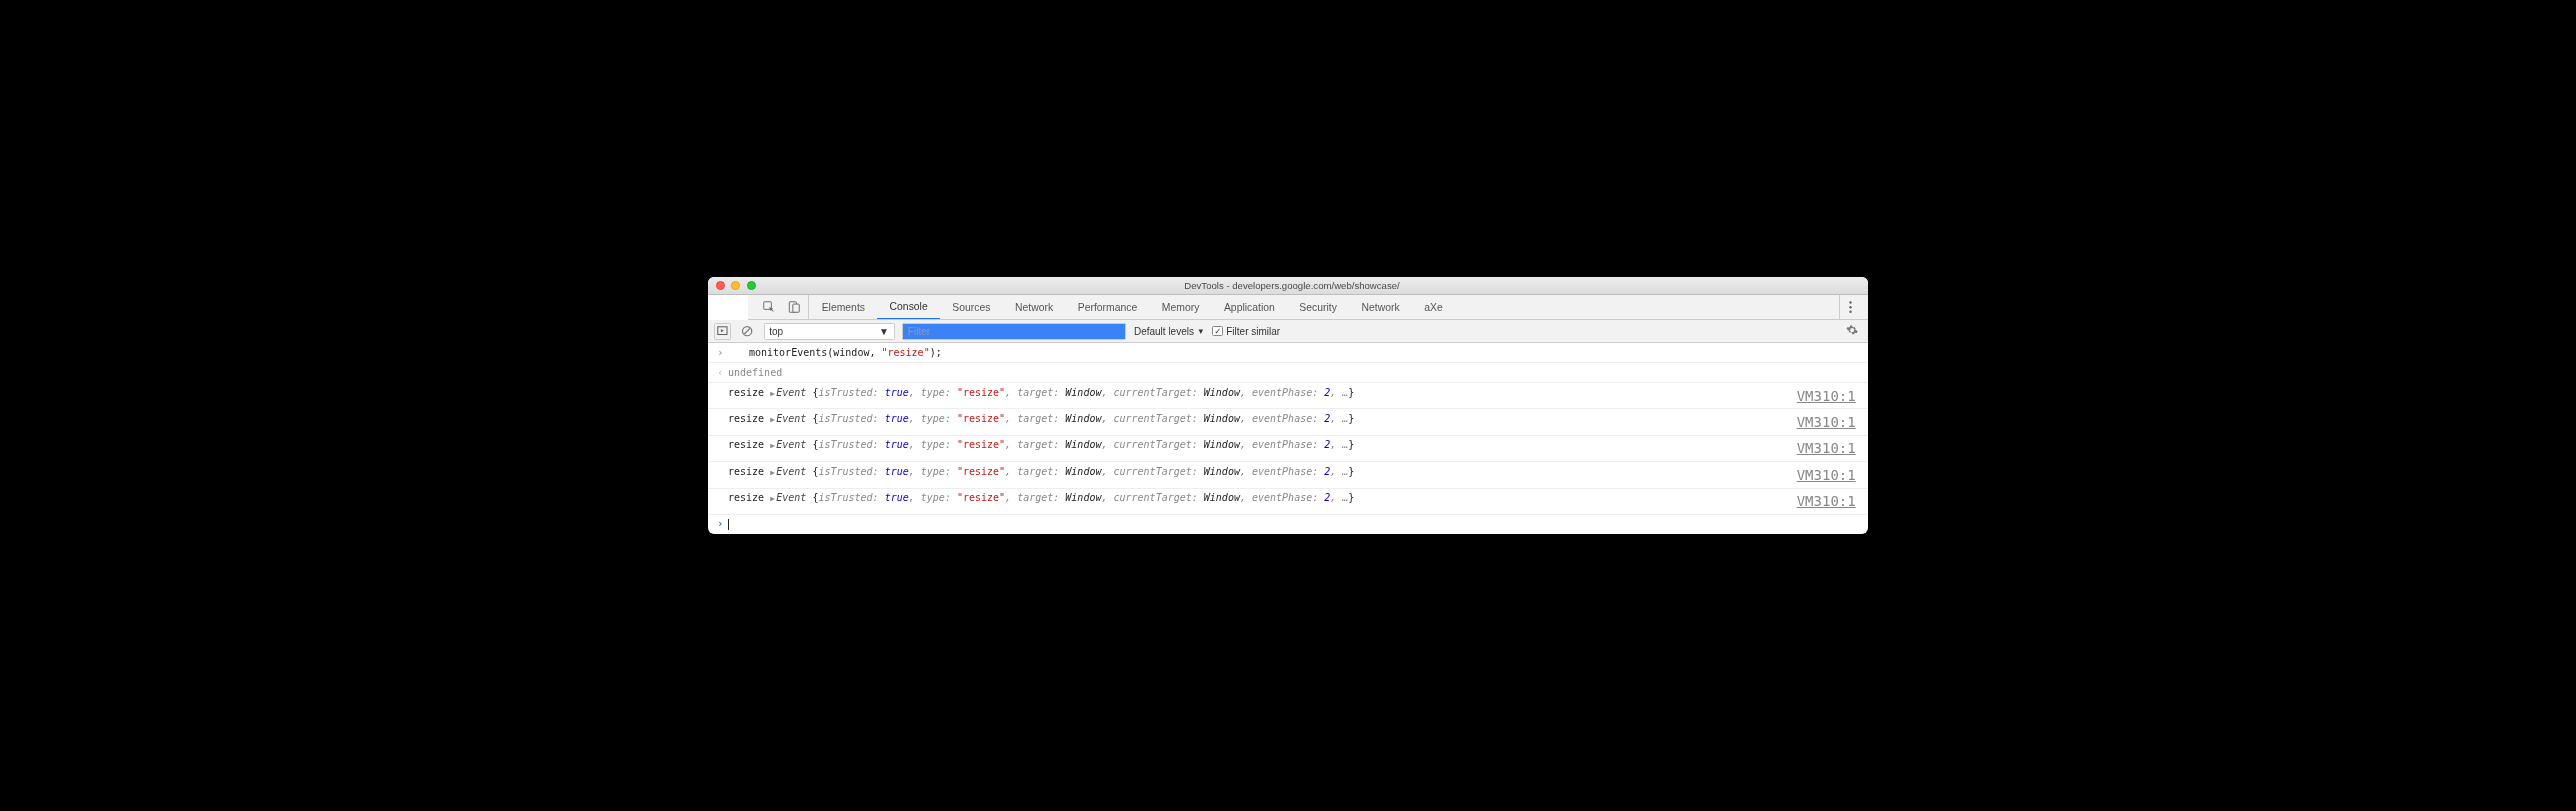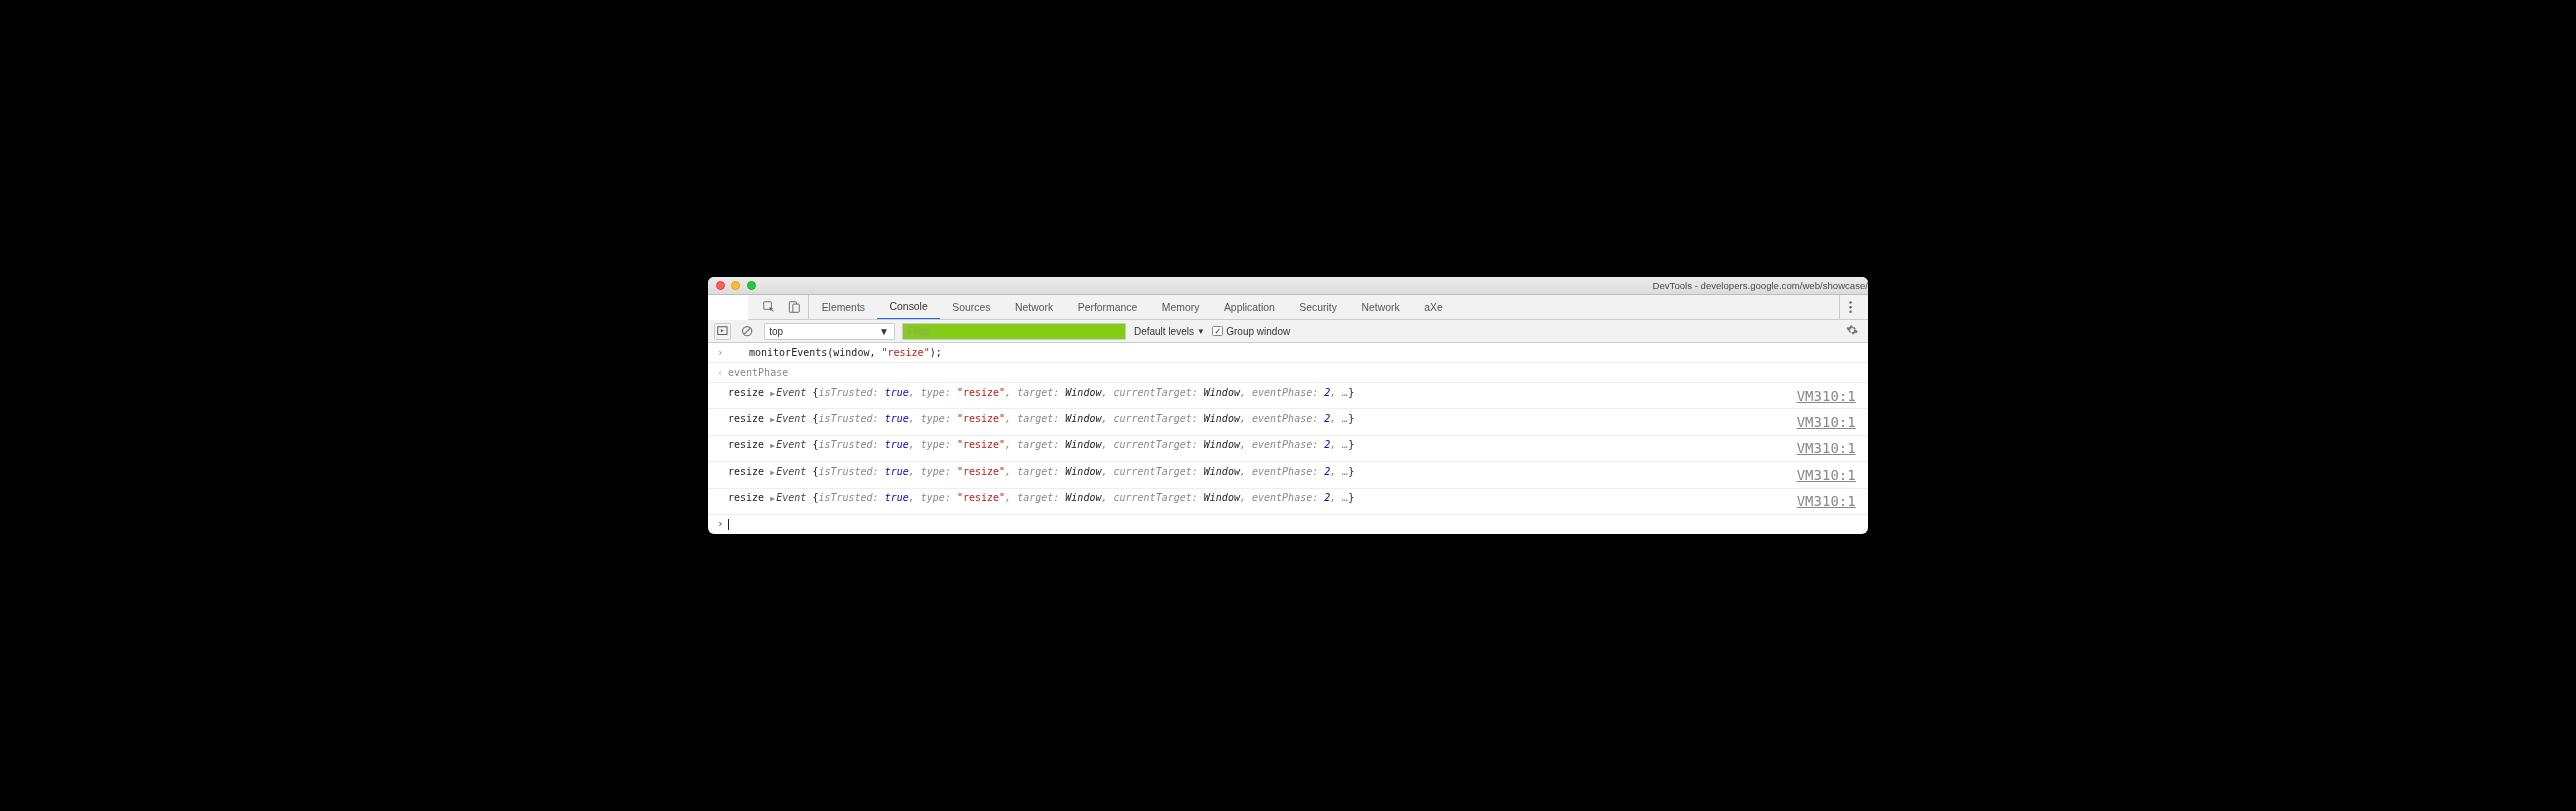--- a/index.html
+++ b/index.html
@@ -26,21 +26,21 @@
     border-bottom: 0.8px solid #bdbdbd;
     display: flex;
     align-items: center;
     position: relative;
   }
   .traffic-lights { display: flex; gap: 6.2px; padding-left: 7.7px; }
   .tl { width: 9.3px; height: 9.3px; border-radius: 50%; }
   .tl.red { background:#ff5f56; border:0.4px solid #e0443e; }
   .tl.yellow { background:#ffbd2e; border:0.4px solid #dea123; }
   .tl.green { background:#27c93f; border:0.4px solid #1aab29; }
-  .title { position:absolute; left:8px; right:0; text-align:right; font-size:9.6px; color:#4a4a4a; pointer-events:none; }
+  .title { position:absolute; left:8px; right:0; text-align:center; font-size:9.6px; color:#4a4a4a; pointer-events:none; }
   
   .tabbar {
     height: 25px;
     background: #f2f2f2;
     border-bottom: 0.8px solid #ccc;
     display: flex;
     align-items: center;
     padding: 0 6.2px;
     color:#555;
     margin-left:40px;
@@ -73,21 +73,21 @@
     font-size:10px;
   }
   .toolbar .iconbtn { width:17px; height:17px; display:flex; align-items:center; justify-content:center; border:0.8px solid #ccc; border-radius:1.5px; background:#fff0; }
   .toolbar .iconbtn.plain { border:none; }
   .context-select {
     width:131px; height:17px; border:0.8px solid #ccc; background:#fff;
     display:flex; align-items:center; justify-content:space-between;
     padding:0 4.6px; font-size:10px; color:#333; border-radius:1.5px;
   }
   .filter-input {
-    width:224px; height:17px; border:0.8px solid #ccc; background:#84cc16;
+    width:224px; height:17px; border:0.8px solid #ccc; background:#3b82f6;
     padding:0 4.6px; font-size:10px; color:#333; border-radius:1.5px;
   }
   .filter-input::placeholder { color:#999; }
   .levels {
     display:flex; align-items:center; gap:3.1px; font-size:10px; color:#333; cursor:pointer;
   }
   .checkbox {
     width:10.8px; height:10.8px; border:0.8px solid #888; border-radius:1.5px; display:inline-flex;
     align-items:center; justify-content:center; background:#fff; font-size:8.5px; color:#333;
   }
@@ -199,40 +199,40 @@
       <span>top</span>
       <span>▼</span>
     </div>
     <input class="filter-input" placeholder="Filter" style="">
     <div class="levels">
       <span>Default levels</span>
       <span style="font-size:7.7px;">▼</span>
     </div>
     <label class="levels">
       <span class="checkbox">✓</span>
-      <span>Group window</span>
+      <span>Filter similar</span>
     </label>
     <div class="spacer"></div>
     <span class="gear">
       <svg width="12.3" height="12.3" viewBox="0 0 24 24" fill="#777">
           <path d="M12 8a4 4 0 1 0 0 8 4 4 0 0 0 0-8zm9 4a7 7 0 0 1-.1 1.2l2 1.6-2 3.4-2.4-1a7 7 0 0 1-2 .1l-.4 2.6h-4l-.4-2.6a7 7 0 0 1-2-1.1l-2.4 1-2-3.4 2-1.6A7 7 0 0 1 3 12a7 7 0 0 1 .1-1.2l-2-1.6 2-3.4 2.4 1a7 7 0 0 1 2-1.1L8 3h4l.4 2.6a7 7 0 0 1 2 1.1l2.4-1 2 3.4-2 1.6A7 7 0 0 1 21 12z"></path>
         </svg>
     </span>
   </div>
 
   <div class="console">
 
     <div class="row">
       <div class="gutter in">›</div>
       <div class="content"><span class="tok-fn">monitorEvents</span><span>(</span><span class="tok-kw">window</span><span>, </span><span class="tok-str"><span>"</span><span>resize</span><span>"</span></span><span>);</span></div>
     </div>
 
     <div class="row">
       <div class="gutter out">‹</div>
-      <div class="content tok-undef">eventPhase</div>
+      <div class="content tok-undef">undefined</div>
     </div>
 
     <div id="event-rows">
         <div class="row">
           <div class="gutter"></div>
           <div class="content"><span class="eventname">resize</span> <span class="expand">▶</span><span class="obj-name">Event </span><span class="brace">{</span><span class="prop">isTrusted: </span><span class="bool">true</span><span class="prop">, </span><span class="prop">type: </span><span class="str">"resize"</span><span class="prop">, </span><span class="prop">target: </span><span class="kwval">Window</span><span class="prop">, </span><span class="prop">currentTarget: </span><span class="kwval">Window</span><span class="prop">, </span><span class="prop">eventPhase: </span><span class="num">2</span><span class="prop">, …</span><span class="brace">}</span></div>
           <div class="source">VM310:1</div>
         </div>
         <div class="row">
           <div class="gutter"></div>

